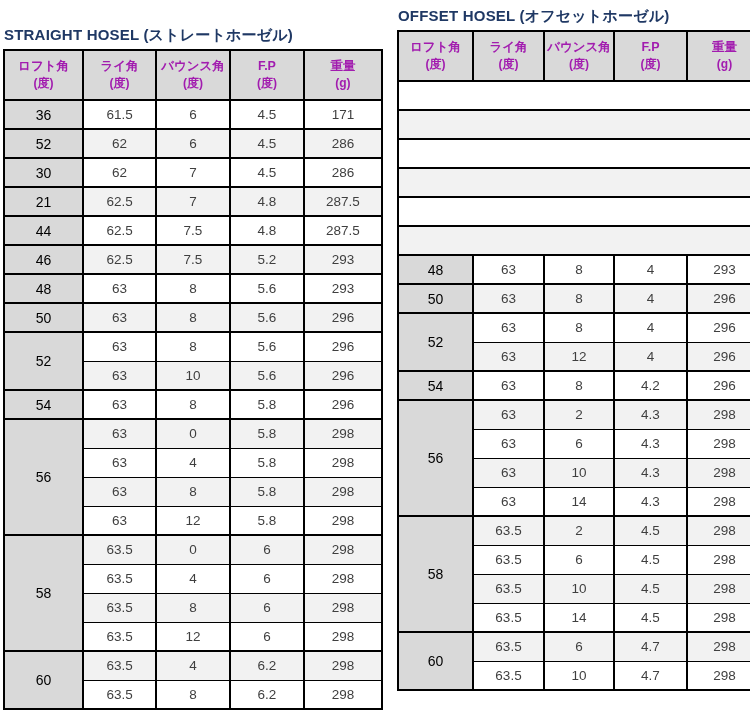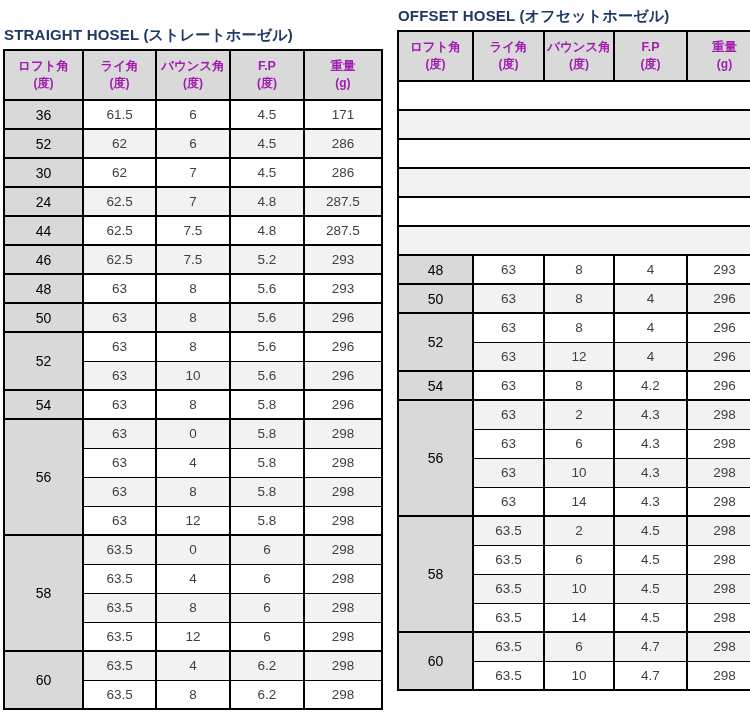--- a/index.html
+++ b/index.html
@@ -131,21 +131,21 @@
             <td class="val">286</td>
           </tr>
           <tr class="group-start">
             <td rowspan="1" class="loft">30</td>
             <td class="val">62</td>
             <td class="val">7</td>
             <td class="val">4.5</td>
             <td class="val">286</td>
           </tr>
           <tr class="group-start alt">
-            <td rowspan="1" class="loft">24</td>
+            <td rowspan="1" class="loft">21</td>
             <td class="val">62.5</td>
             <td class="val">7</td>
             <td class="val">4.8</td>
             <td class="val">287.5</td>
           </tr>
           <tr class="group-start">
             <td rowspan="1" class="loft">44</td>
             <td class="val">62.5</td>
             <td class="val">7.5</td>
             <td class="val">4.8</td>

